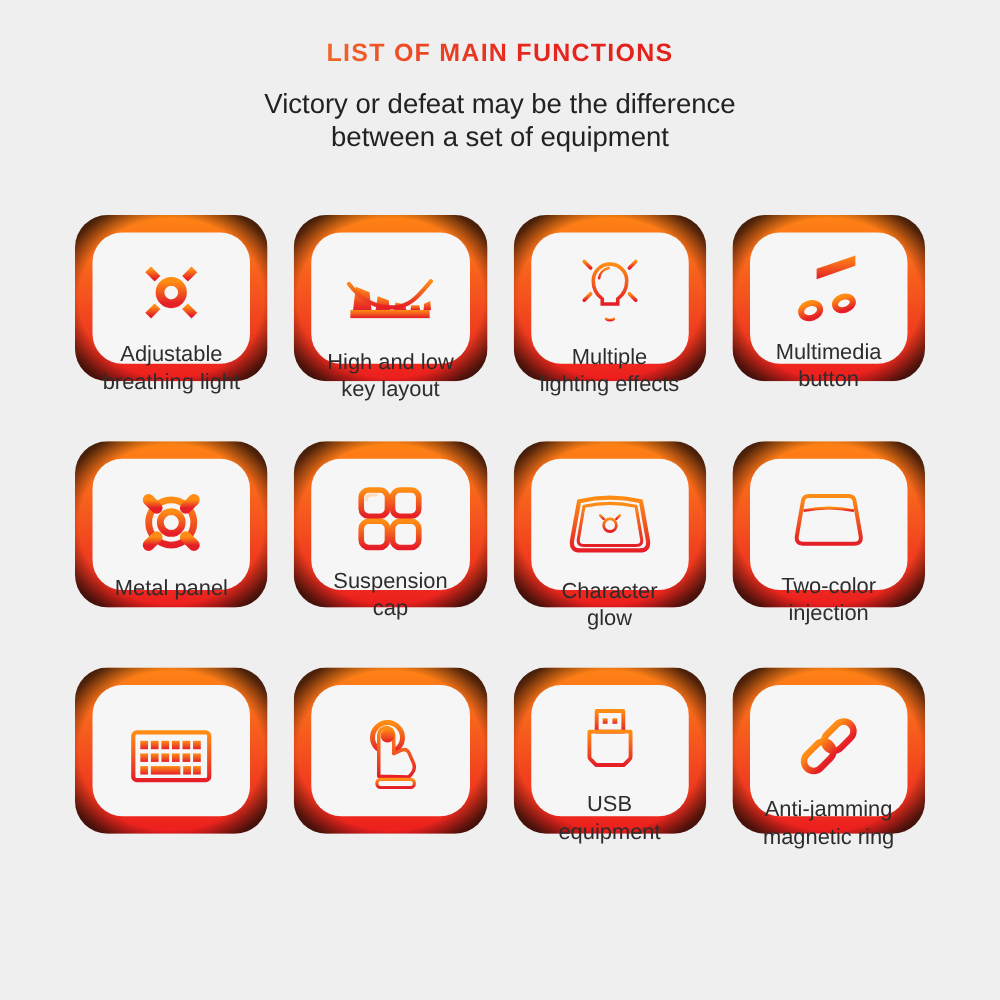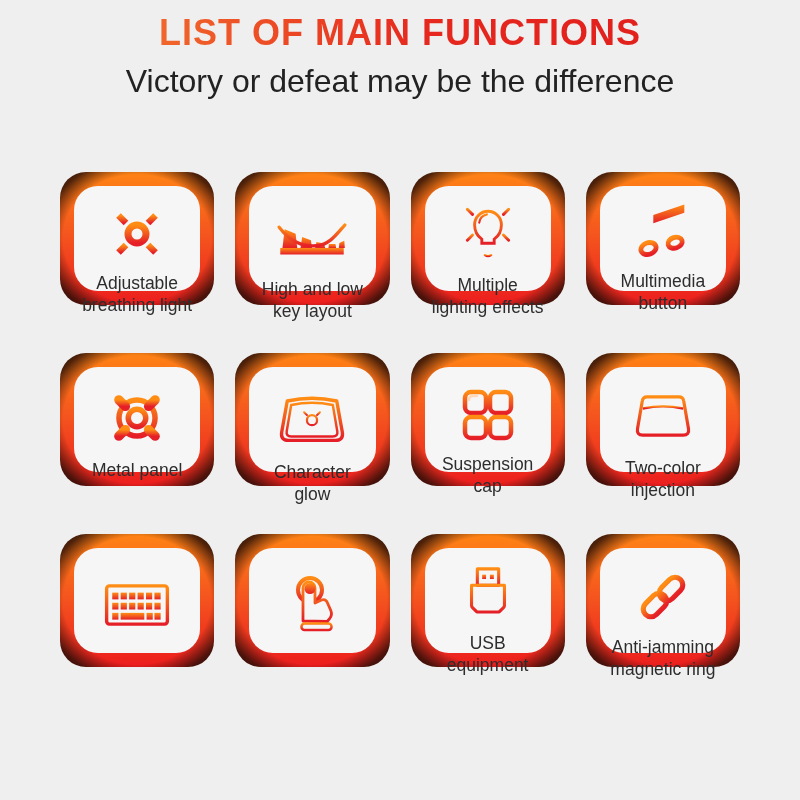--- a/index.html
+++ b/index.html
@@ -5,33 +5,33 @@
   html,body{margin:0;padding:0;}
   body{
     width:800px;height:800px;
     background:#efeff0;
     font-family:"Liberation Sans", sans-serif;
     position:relative;
     overflow:hidden;
   }
   .header{width:100%;text-align:center;}
   .page-title{
-    margin-top:12px;
-    font-size:36px;
+    margin-top:32px;
+    font-size:20px;
     font-weight:bold;
     letter-spacing:1px;
     background:linear-gradient(90deg,#f1662a 0%,#e6281e 55%,#e2201c 100%);
     -webkit-background-clip:text;
     background-clip:text;
     color:transparent;
     display:inline-block;
   }
   .subtitle{
     margin-top:14px;
-    font-size:32px;
+    font-size:22px;
     line-height:27px;
     color:#222222;
   }
   .grid{
     position:absolute;
     left:60px;right:60px;top:172px;
     display:grid;
     grid-template-columns:repeat(4,1fr);
     column-gap:21px;
     row-gap:48px;
@@ -70,20 +70,21 @@
     text-align:center;
   }
 </style>
 </head>
 <body>
 
 <div class="header">
   <div><span class="page-title">LIST OF MAIN FUNCTIONS</span></div>
   <div class="subtitle">
     <div>Victory or defeat may be the difference</div>
+    <div>between a set of equipment</div>
   </div>
 </div>
 
 <div class="grid">
     <div class="card">
       <div class="card-inner">
         <div class="icon-wrap">
           <svg viewBox="0 0 64 64" width="64" height="64">
             <defs>
               <linearGradient id="grad0" x1="0" y1="0" x2="0" y2="1">
@@ -213,20 +214,43 @@
               </g>
             </g>
           </svg>
         </div>
         <div class="card-label">Metal panel</div>
       </div>
     </div>
     <div class="card">
       <div class="card-inner">
         <div class="icon-wrap">
+          <svg viewBox="0 0 64 64" width="64" height="64">
+            <defs>
+              <linearGradient id="grad6" x1="0" y1="0" x2="0" y2="1">
+                <stop offset="0" stop-color="#ff8d13"></stop>
+                <stop offset="0.5" stop-color="#f1581f"></stop>
+                <stop offset="1" stop-color="#e51e27"></stop>
+              </linearGradient>
+            </defs>
+            <g fill="none" stroke="url(#grad6)" stroke-width="4.5">
+              <rect x="9" y="9" width="21" height="21" rx="6"></rect>
+              <rect x="34" y="9" width="21" height="21" rx="6"></rect>
+              <rect x="9" y="34" width="21" height="21" rx="6"></rect>
+              <rect x="34" y="34" width="21" height="21" rx="6"></rect>
+            </g>
+            <path d="M13,17 Q13,13 17,13 L21,13" fill="none" stroke="#ffd9b8" stroke-width="2.5" stroke-linecap="round"></path>
+          </svg>
+        </div>
+        <div class="card-label">Suspension cap</div>
+      </div>
+    </div>
+    <div class="card">
+      <div class="card-inner">
+        <div class="icon-wrap">
           <svg viewBox="0 0 64 64" width="72" height="72">
             <defs>
               <linearGradient id="grad5" x1="0" y1="0" x2="0" y2="1">
                 <stop offset="0" stop-color="#ff8d13"></stop>
                 <stop offset="0.5" stop-color="#f1581f"></stop>
                 <stop offset="1" stop-color="#e51e27"></stop>
               </linearGradient>
             </defs>
             <g fill="none" stroke="url(#grad5)" stroke-linejoin="round">
               <path d="M10,16 Q32,11 54,16 L59,44 Q60,51 53,51 L11,51 Q4,51 5,44 Z" stroke-width="3"></path>
@@ -237,43 +261,20 @@
                 <line x1="30.5" y1="41.5" x2="33.5" y2="41.5"></line>
                 <line x1="23" y1="33" x2="26" y2="33"></line>
                 <line x1="38" y1="33" x2="41" y2="33"></line>
                 <line x1="25" y1="26" x2="27.5" y2="28.5"></line>
                 <line x1="36.5" y1="28.5" x2="39" y2="26"></line>
               </g>
             </g>
           </svg>
         </div>
         <div class="card-label">Character glow</div>
-      </div>
-    </div>
-    <div class="card">
-      <div class="card-inner">
-        <div class="icon-wrap">
-          <svg viewBox="0 0 64 64" width="64" height="64">
-            <defs>
-              <linearGradient id="grad6" x1="0" y1="0" x2="0" y2="1">
-                <stop offset="0" stop-color="#ff8d13"></stop>
-                <stop offset="0.5" stop-color="#f1581f"></stop>
-                <stop offset="1" stop-color="#e51e27"></stop>
-              </linearGradient>
-            </defs>
-            <g fill="none" stroke="url(#grad6)" stroke-width="4.5">
-              <rect x="9" y="9" width="21" height="21" rx="6"></rect>
-              <rect x="34" y="9" width="21" height="21" rx="6"></rect>
-              <rect x="9" y="34" width="21" height="21" rx="6"></rect>
-              <rect x="34" y="34" width="21" height="21" rx="6"></rect>
-            </g>
-            <path d="M13,17 Q13,13 17,13 L21,13" fill="none" stroke="#ffd9b8" stroke-width="2.5" stroke-linecap="round"></path>
-          </svg>
-        </div>
-        <div class="card-label">Suspension cap</div>
       </div>
     </div>
     <div class="card">
       <div class="card-inner">
         <div class="icon-wrap">
           <svg viewBox="0 0 64 64" width="68" height="68">
             <defs>
               <linearGradient id="grad7" x1="0" y1="0" x2="0" y2="1">
                 <stop offset="0" stop-color="#ff8d13"></stop>
                 <stop offset="0.5" stop-color="#f1581f"></stop>

